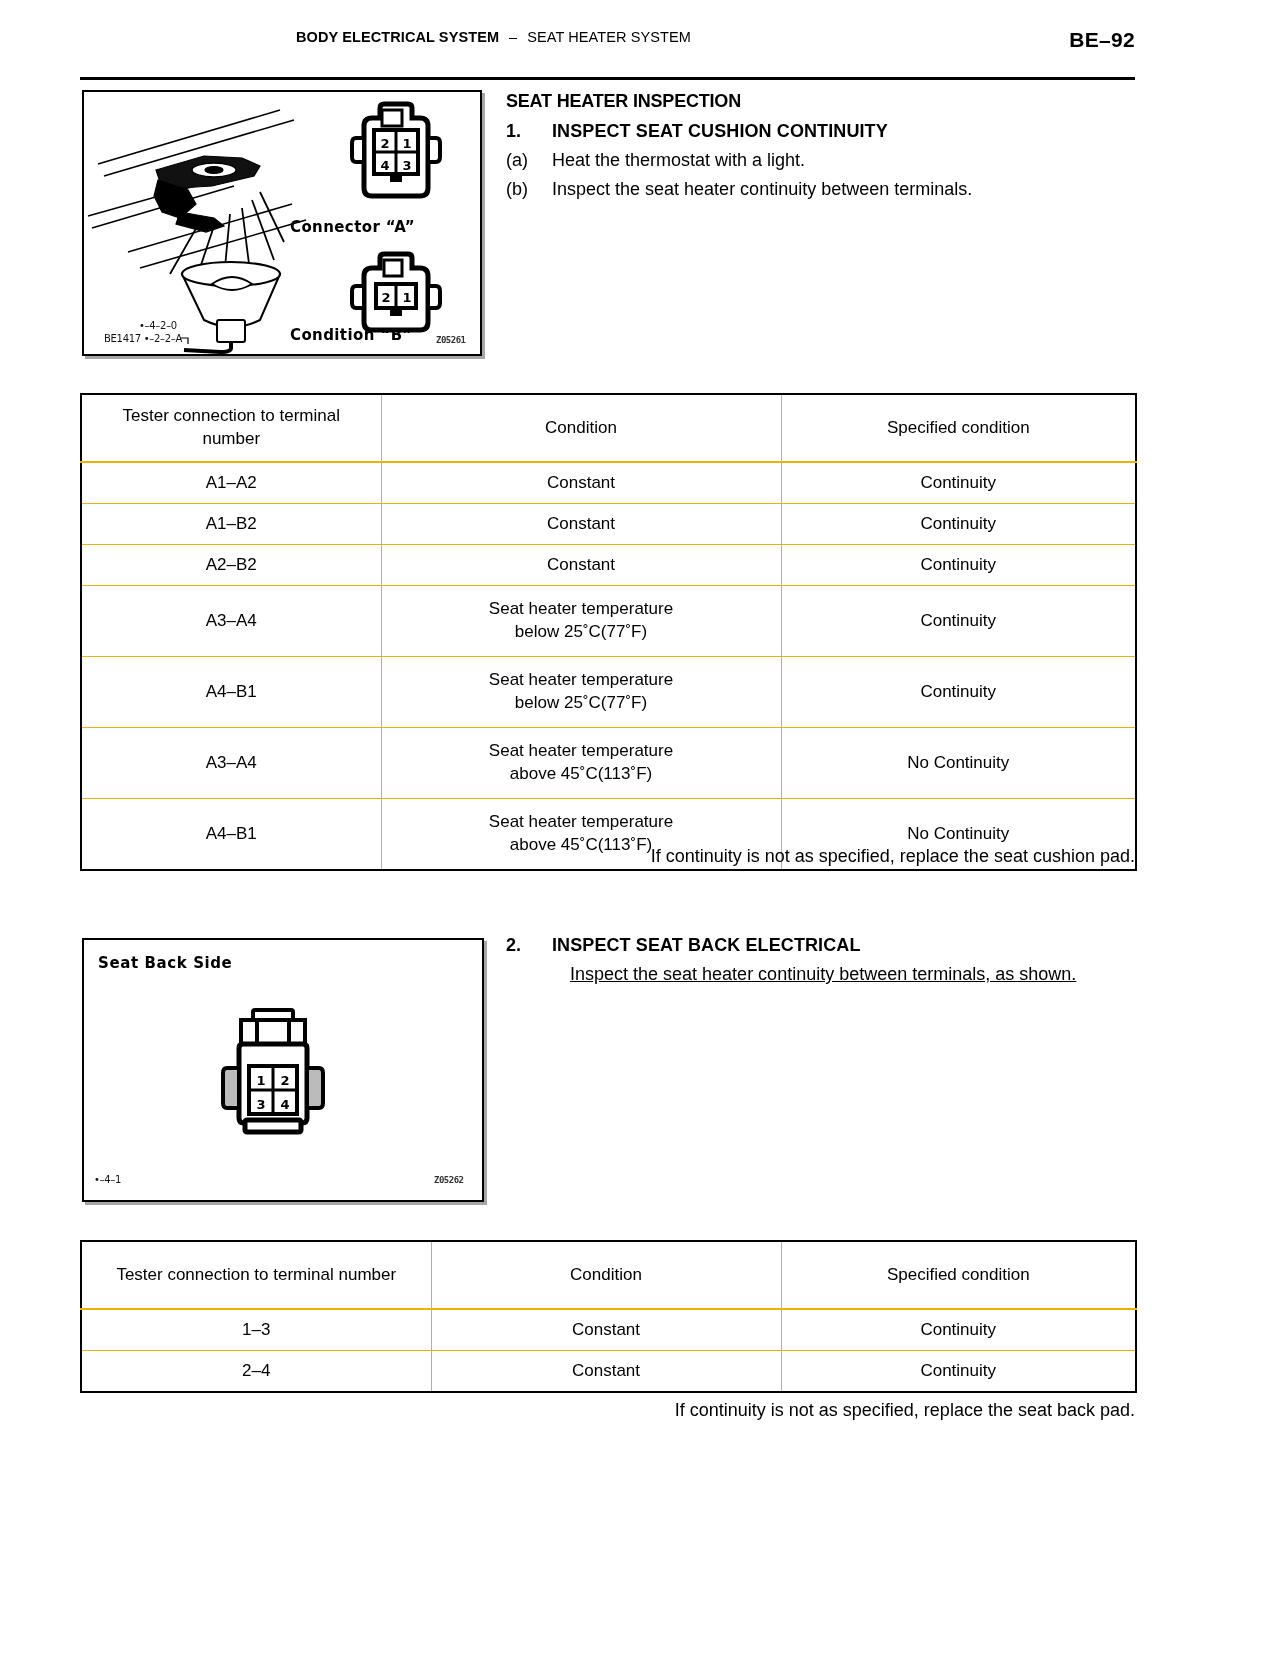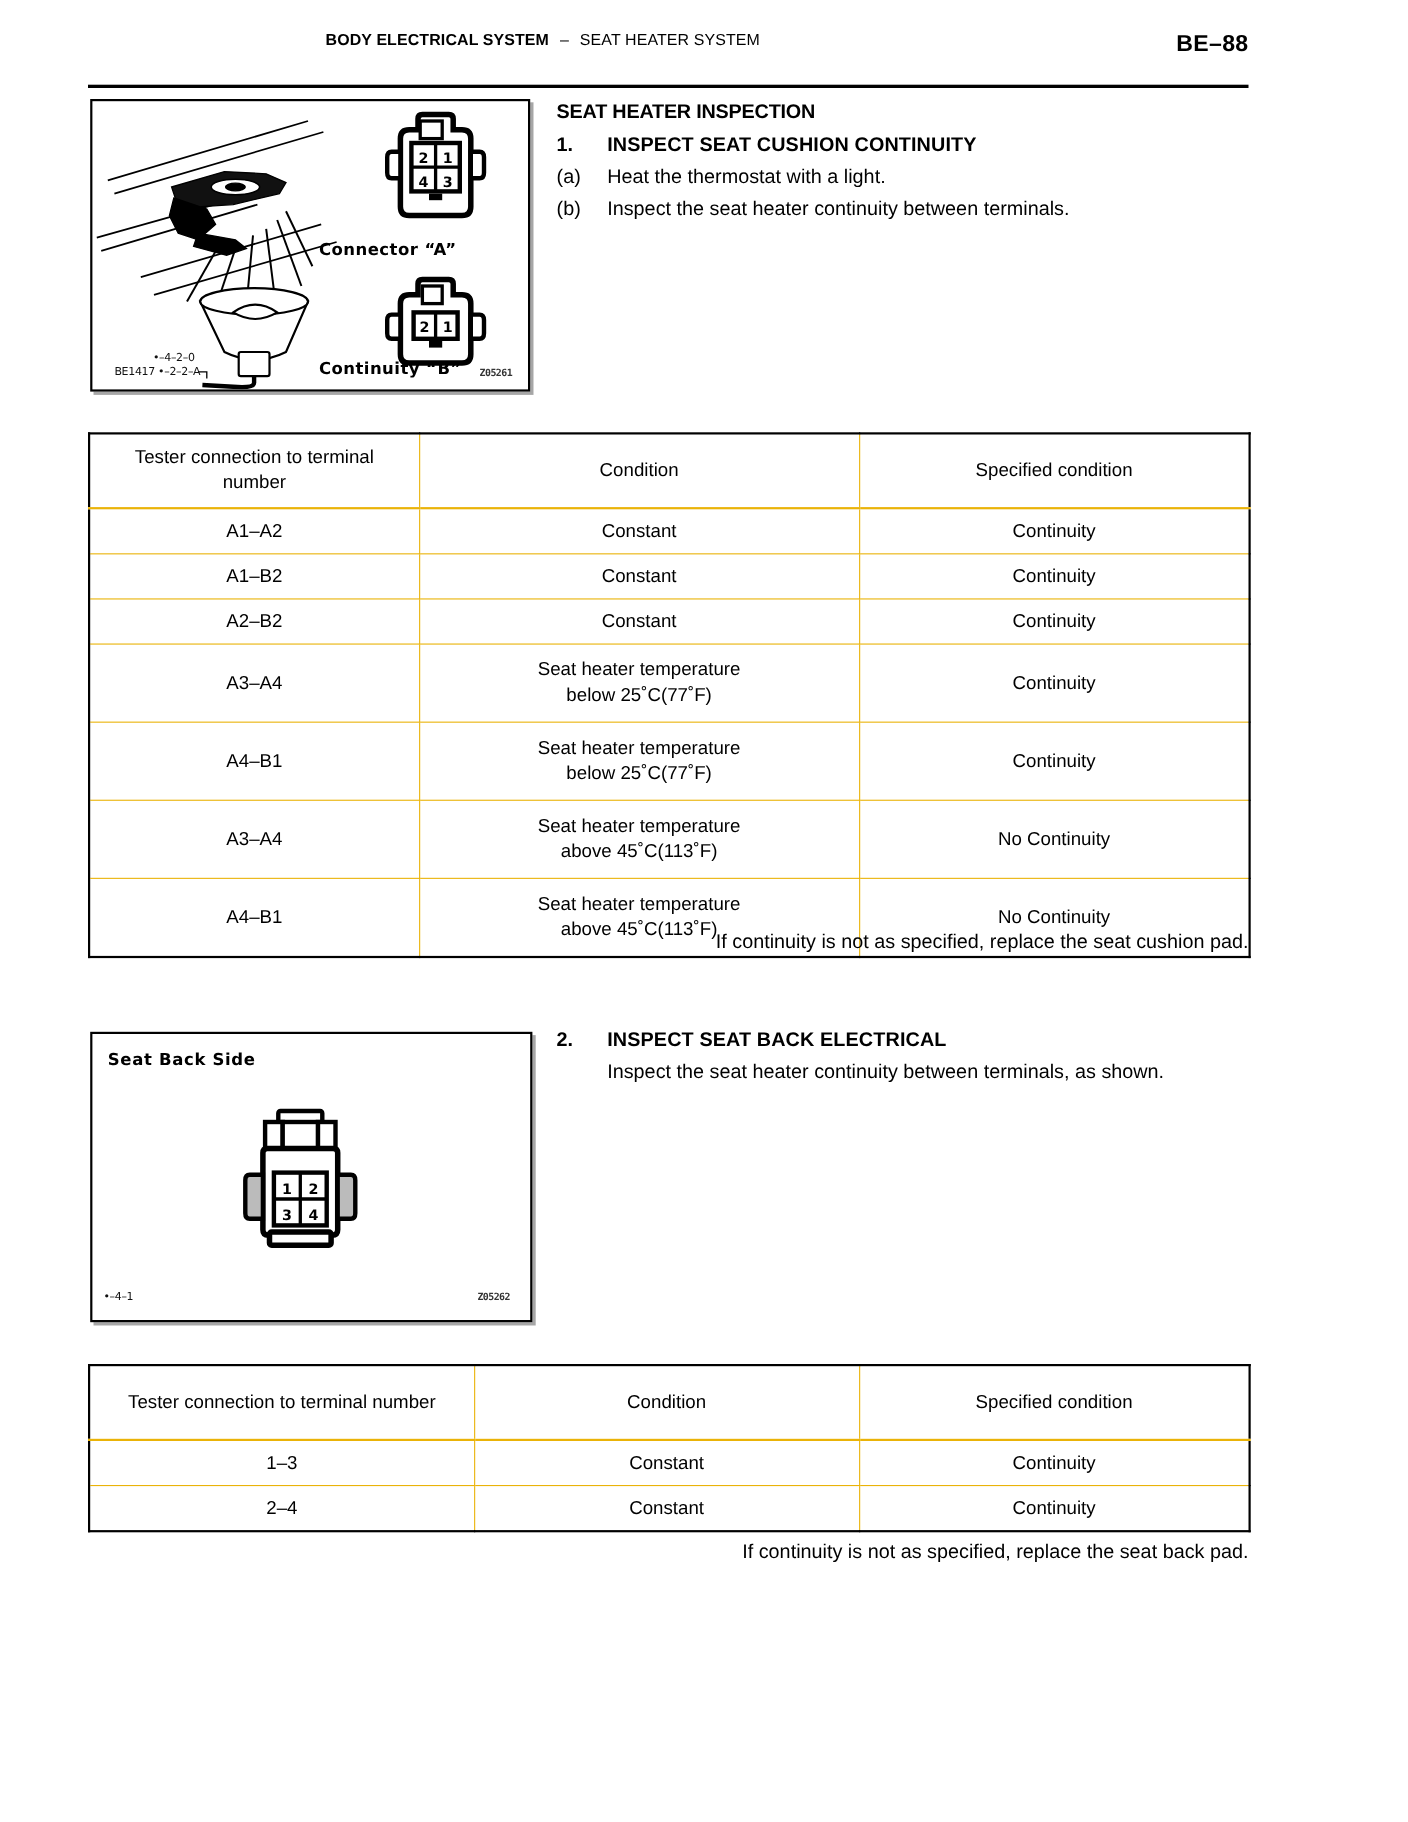--- a/index.html
+++ b/index.html
@@ -144,25 +144,26 @@
   }
   .step-text {
     font-size: 18px;
     line-height: 1.45;
   }
   .step-text.bold {
     font-weight: bold;
     letter-spacing: 0.1px;
   }
   .step-body {
-    margin-left: 46px;
+    margin-left: 64px;
     font-size: 18px;
     line-height: 1.5;
     text-align: justify;
     text-justify: inter-word;
+    text-decoration: underline;
   }
 
   
   .spec-table {
     position: absolute;
     border-collapse: collapse;
     table-layout: fixed;
     background: #fff;
   }
   #table-cushion {
@@ -219,21 +220,21 @@
   .art {
     position: absolute;
     left: 0;
     top: 0;
   }
 </style>
 </head>
 <body>
 
 <div class="page-header">
-  <div class="header-page-number">BE–88</div>
+  <div class="header-page-number">BE–92</div>
 </div>
 <div class="header-breadcrumb">
   <span class="header-section">BODY ELECTRICAL SYSTEM</span><span class="header-dash">–</span><span class="header-subsection">SEAT HEATER SYSTEM</span>
 </div>
 <div class="header-rule"></div>
 
 <div class="figure-box" id="fig-cushion">
   <svg class="art" width="396" height="262" viewBox="0 0 396 262">
     <g fill="none" stroke="#000" stroke-width="1.6">
 
@@ -298,21 +299,21 @@
       <path d="M84 32 q4 0 4 5 l0 12 q0 5 -4 5 l-8 0 l0 -22 Z" fill="#fff" stroke="#000" stroke-width="4"></path>
       <rect x="24" y="30" width="40" height="24" fill="#fff" stroke="#000" stroke-width="4"></rect>
       <line x1="44" y1="30" x2="44" y2="54" stroke="#000" stroke-width="3"></line>
       <rect x="38" y="56" width="12" height="6" fill="#000"></rect>
       <text x="34" y="48" font-family="DejaVu Sans, sans-serif" font-size="13" font-weight="bold" text-anchor="middle">2</text>
       <text x="55" y="48" font-family="DejaVu Sans, sans-serif" font-size="13" font-weight="bold" text-anchor="middle">1</text>
     </g>
   </svg>
 
   <div class="connector-label" style="left:206px; top:126px;">Connector “A”</div>
-  <div class="connector-label" style="left:206px; top:234px;">Continuity “B”</div>
+  <div class="connector-label" style="left:206px; top:234px;">Condition “B”</div>
 
   <div class="fig-code-left" style="left:55px; top:228px;">•–4–2–0</div>
   <div class="fig-code-left" style="left:20px; top:241px;">BE1417 •–2–2–A</div>
   <div class="fig-code-right" style="left:352px; top:243px;">Z05261</div>
 </div>
 
 <div class="instr-block" id="instr-1">
   <h1 class="title-main">SEAT HEATER INSPECTION</h1>
 
   <div class="step-line">

